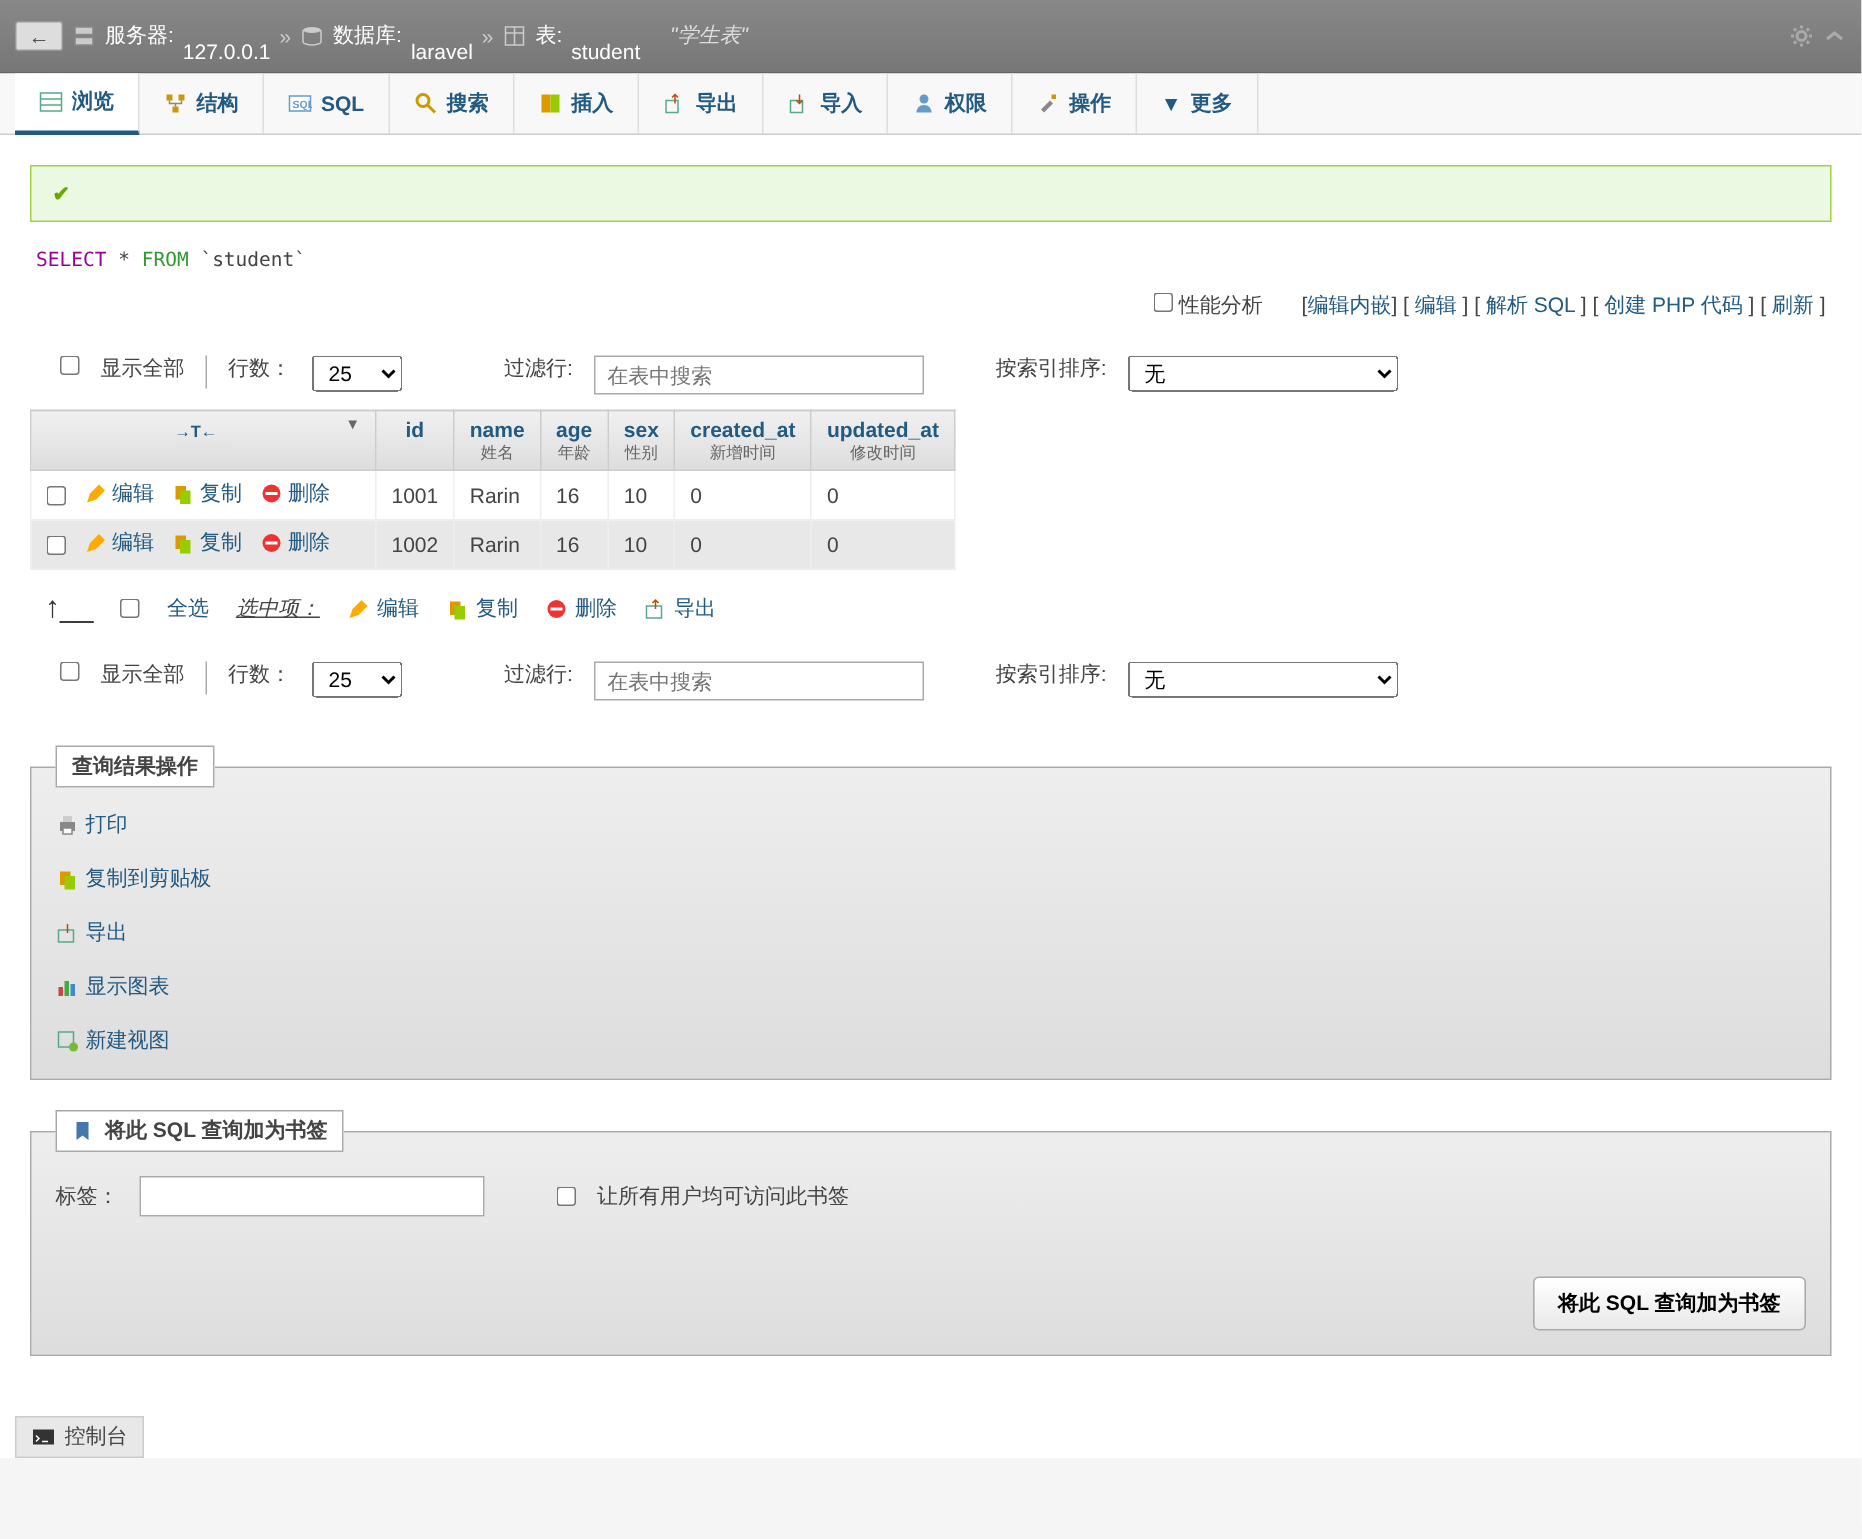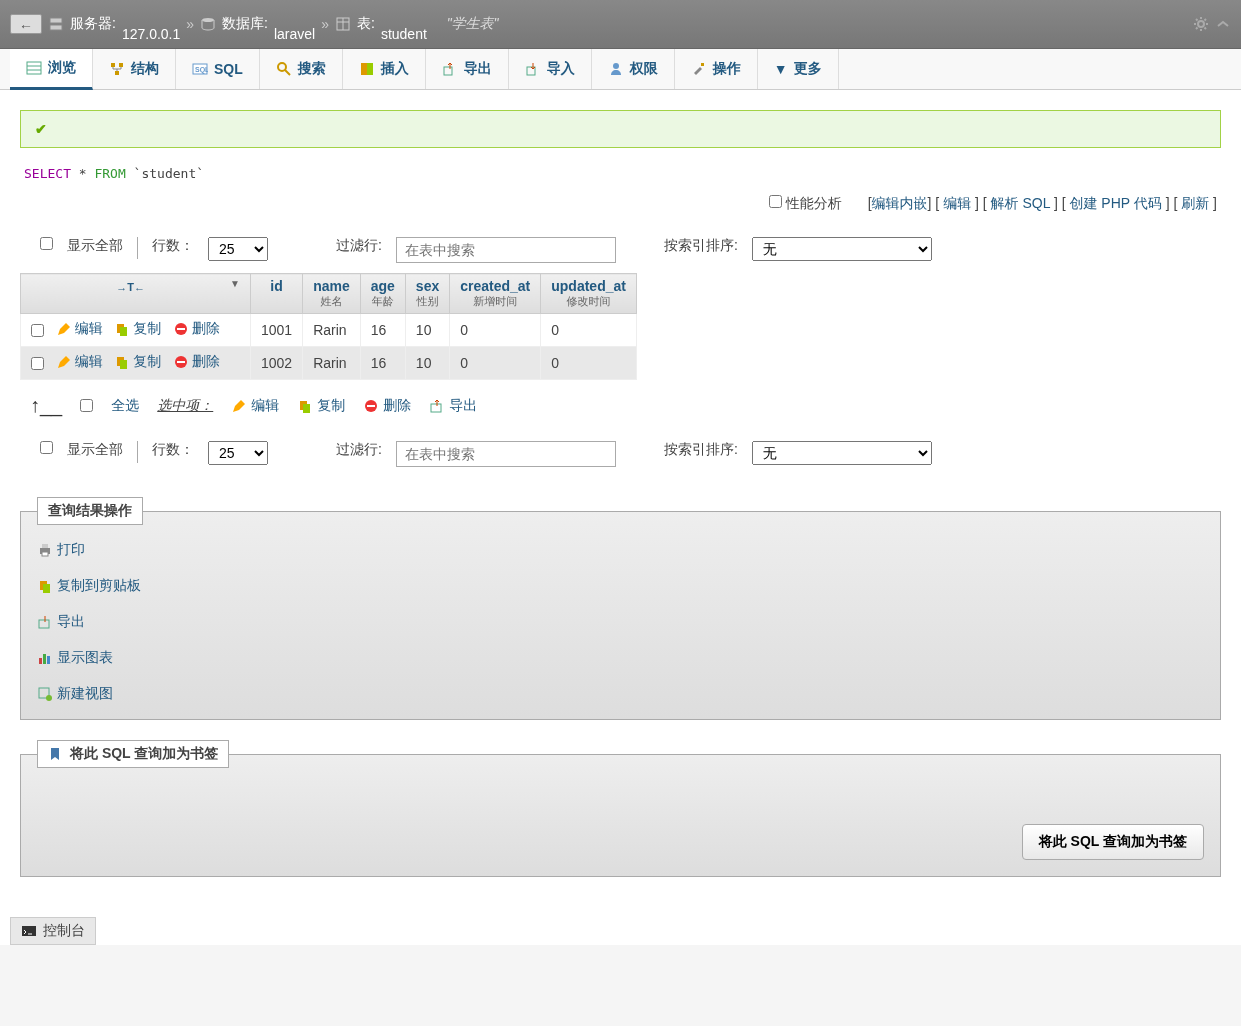--- a/index.html
+++ b/index.html
@@ -389,20 +389,27 @@
   </div>
 </fieldset>
 
 <fieldset>
   <legend>
     <span class="ic-svg"><svg viewBox="0 0 16 16">
               <path d="M3 2h8v12l-4-3-4 3z" fill="#47a"></path>
             </svg></span>
     <span>将此 SQL 查询加为书签</span>
   </legend>
+  <div class="bm-row">
+    <span>标签：</span>
+    <input type="text" style="">
+    <span style="width:20px"></span>
+    <input type="checkbox" style="">
+    <span>让所有用户均可访问此书签</span>
+  </div>
   <div class="bm-btn">
     <button>将此 SQL 查询加为书签</button>
   </div>
 </fieldset>
 
 </div>
 
 <div class="console">
   <span class="ic-svg"><svg viewBox="0 0 16 16">
           <rect x="1" y="3" width="14" height="10" fill="#333"></rect>

